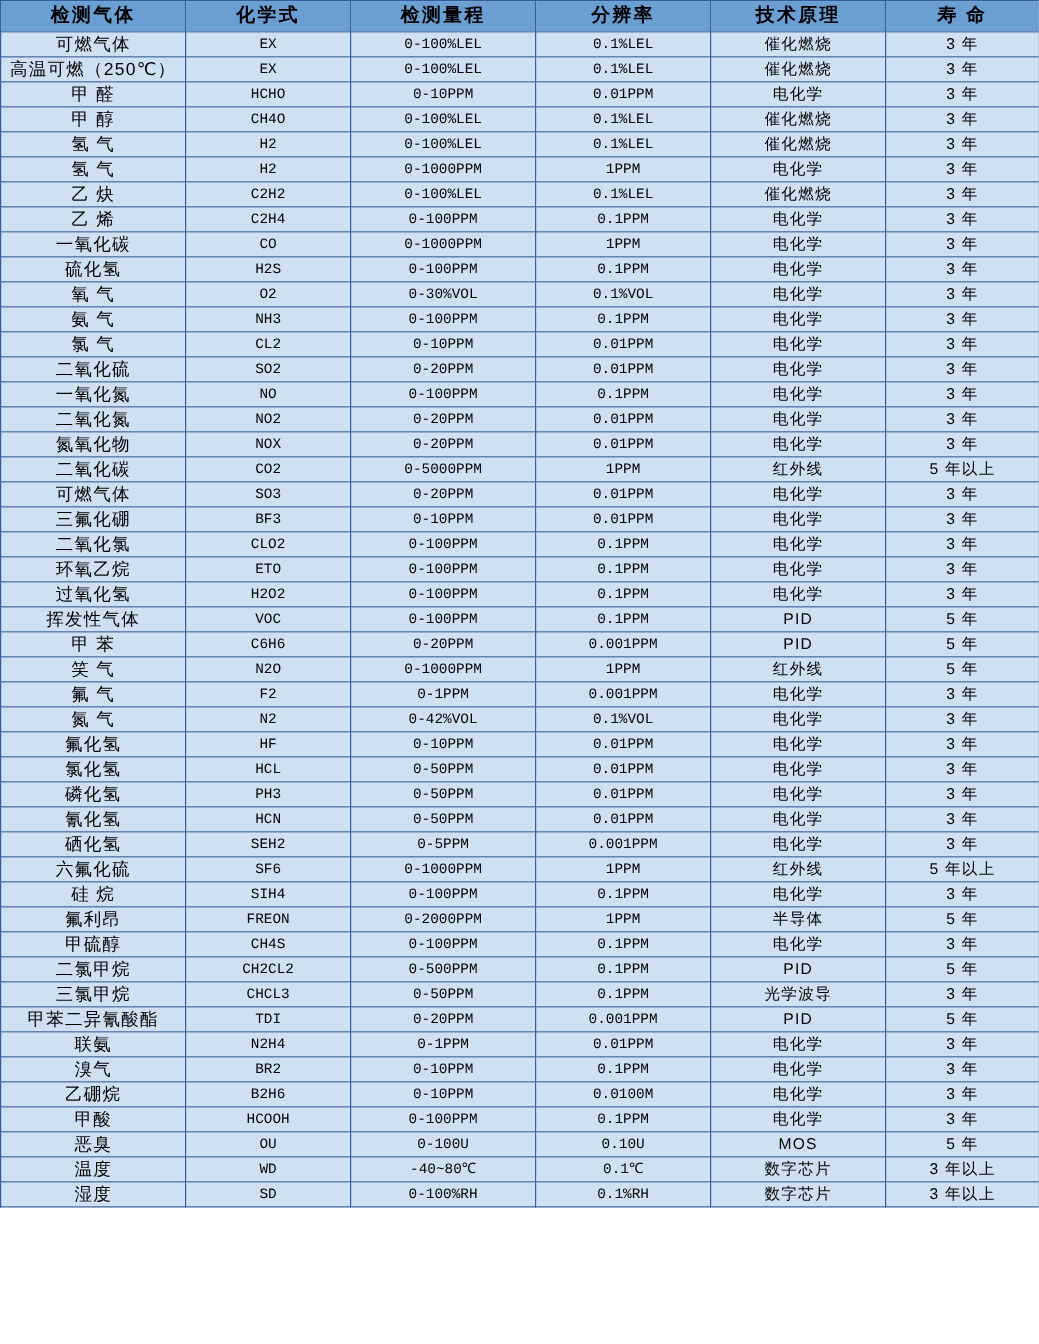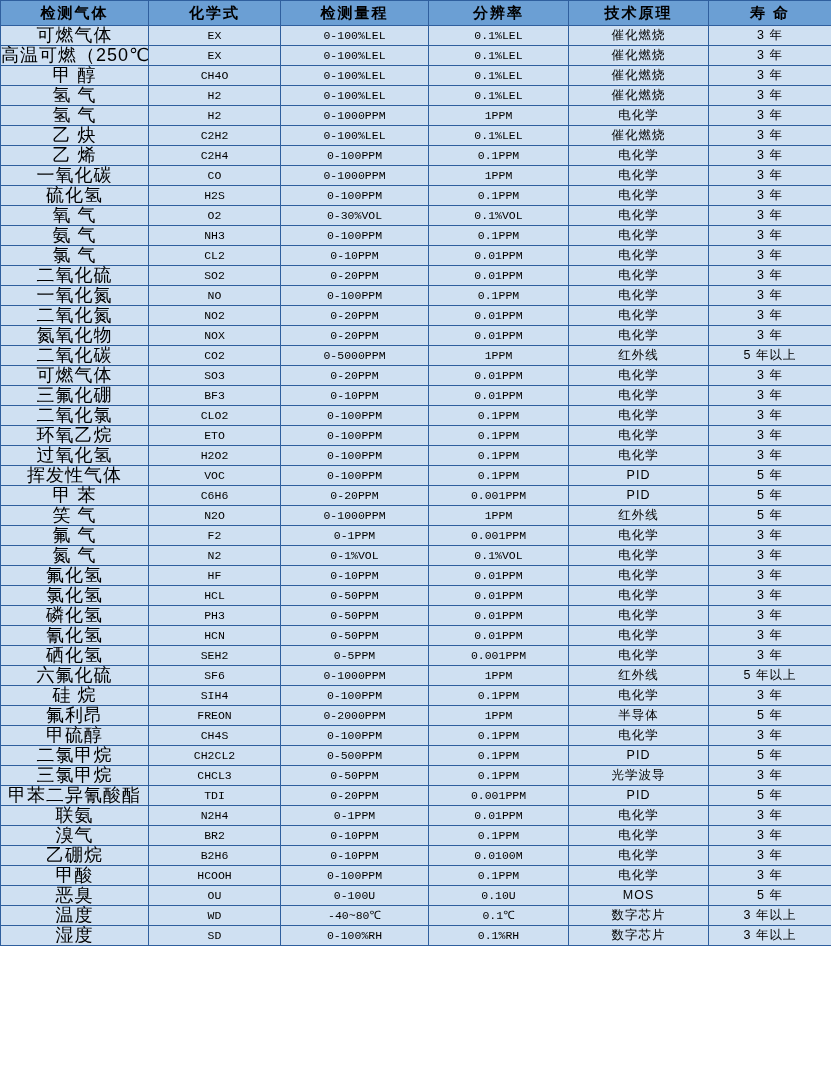--- a/index.html
+++ b/index.html
@@ -44,21 +44,21 @@
     letter-spacing: 2px;
     height: 24px;
     line-height: 24px;
   }
   table.gas-table tbody td {
     background: #cfe0f2;
     color: #000000;
     font-size: 12.5px;
   }
   table.gas-table tbody td.col-name {
-    font-size: 18px;
+    font-size: 14px;
     letter-spacing: 1px;
   }
   table.gas-table tbody td.col-formula,
   table.gas-table tbody td.col-range,
   table.gas-table tbody td.col-res {
     font-family: "Liberation Mono", "DejaVu Sans Mono", monospace;
     font-size: 11.5px;
     letter-spacing: 0px;
   }
   table.gas-table tbody td.col-tech,
@@ -100,20 +100,28 @@
       </tr>
       <tr>
         <td class="col-name">高温可燃（250℃）</td>
         <td class="col-formula">EX</td>
         <td class="col-range">0-100%LEL</td>
         <td class="col-res">0.1%LEL</td>
         <td class="col-tech">催化燃烧</td>
         <td class="col-life">3 年</td>
       </tr>
       <tr>
+        <td class="col-name">甲 醛</td>
+        <td class="col-formula">HCHO</td>
+        <td class="col-range">0-10PPM</td>
+        <td class="col-res">0.01PPM</td>
+        <td class="col-tech">电化学</td>
+        <td class="col-life">3 年</td>
+      </tr>
+      <tr>
         <td class="col-name">甲 醇</td>
         <td class="col-formula">CH4O</td>
         <td class="col-range">0-100%LEL</td>
         <td class="col-res">0.1%LEL</td>
         <td class="col-tech">催化燃烧</td>
         <td class="col-life">3 年</td>
       </tr>
       <tr>
         <td class="col-name">氢 气</td>
         <td class="col-formula">H2</td>
@@ -294,21 +302,21 @@
         <td class="col-name">氟 气</td>
         <td class="col-formula">F2</td>
         <td class="col-range">0-1PPM</td>
         <td class="col-res">0.001PPM</td>
         <td class="col-tech">电化学</td>
         <td class="col-life">3 年</td>
       </tr>
       <tr>
         <td class="col-name">氮 气</td>
         <td class="col-formula">N2</td>
-        <td class="col-range">0-1%VOL</td>
+        <td class="col-range">0-42%VOL</td>
         <td class="col-res">0.1%VOL</td>
         <td class="col-tech">电化学</td>
         <td class="col-life">3 年</td>
       </tr>
       <tr>
         <td class="col-name">氟化氢</td>
         <td class="col-formula">HF</td>
         <td class="col-range">0-10PPM</td>
         <td class="col-res">0.01PPM</td>
         <td class="col-tech">电化学</td>

